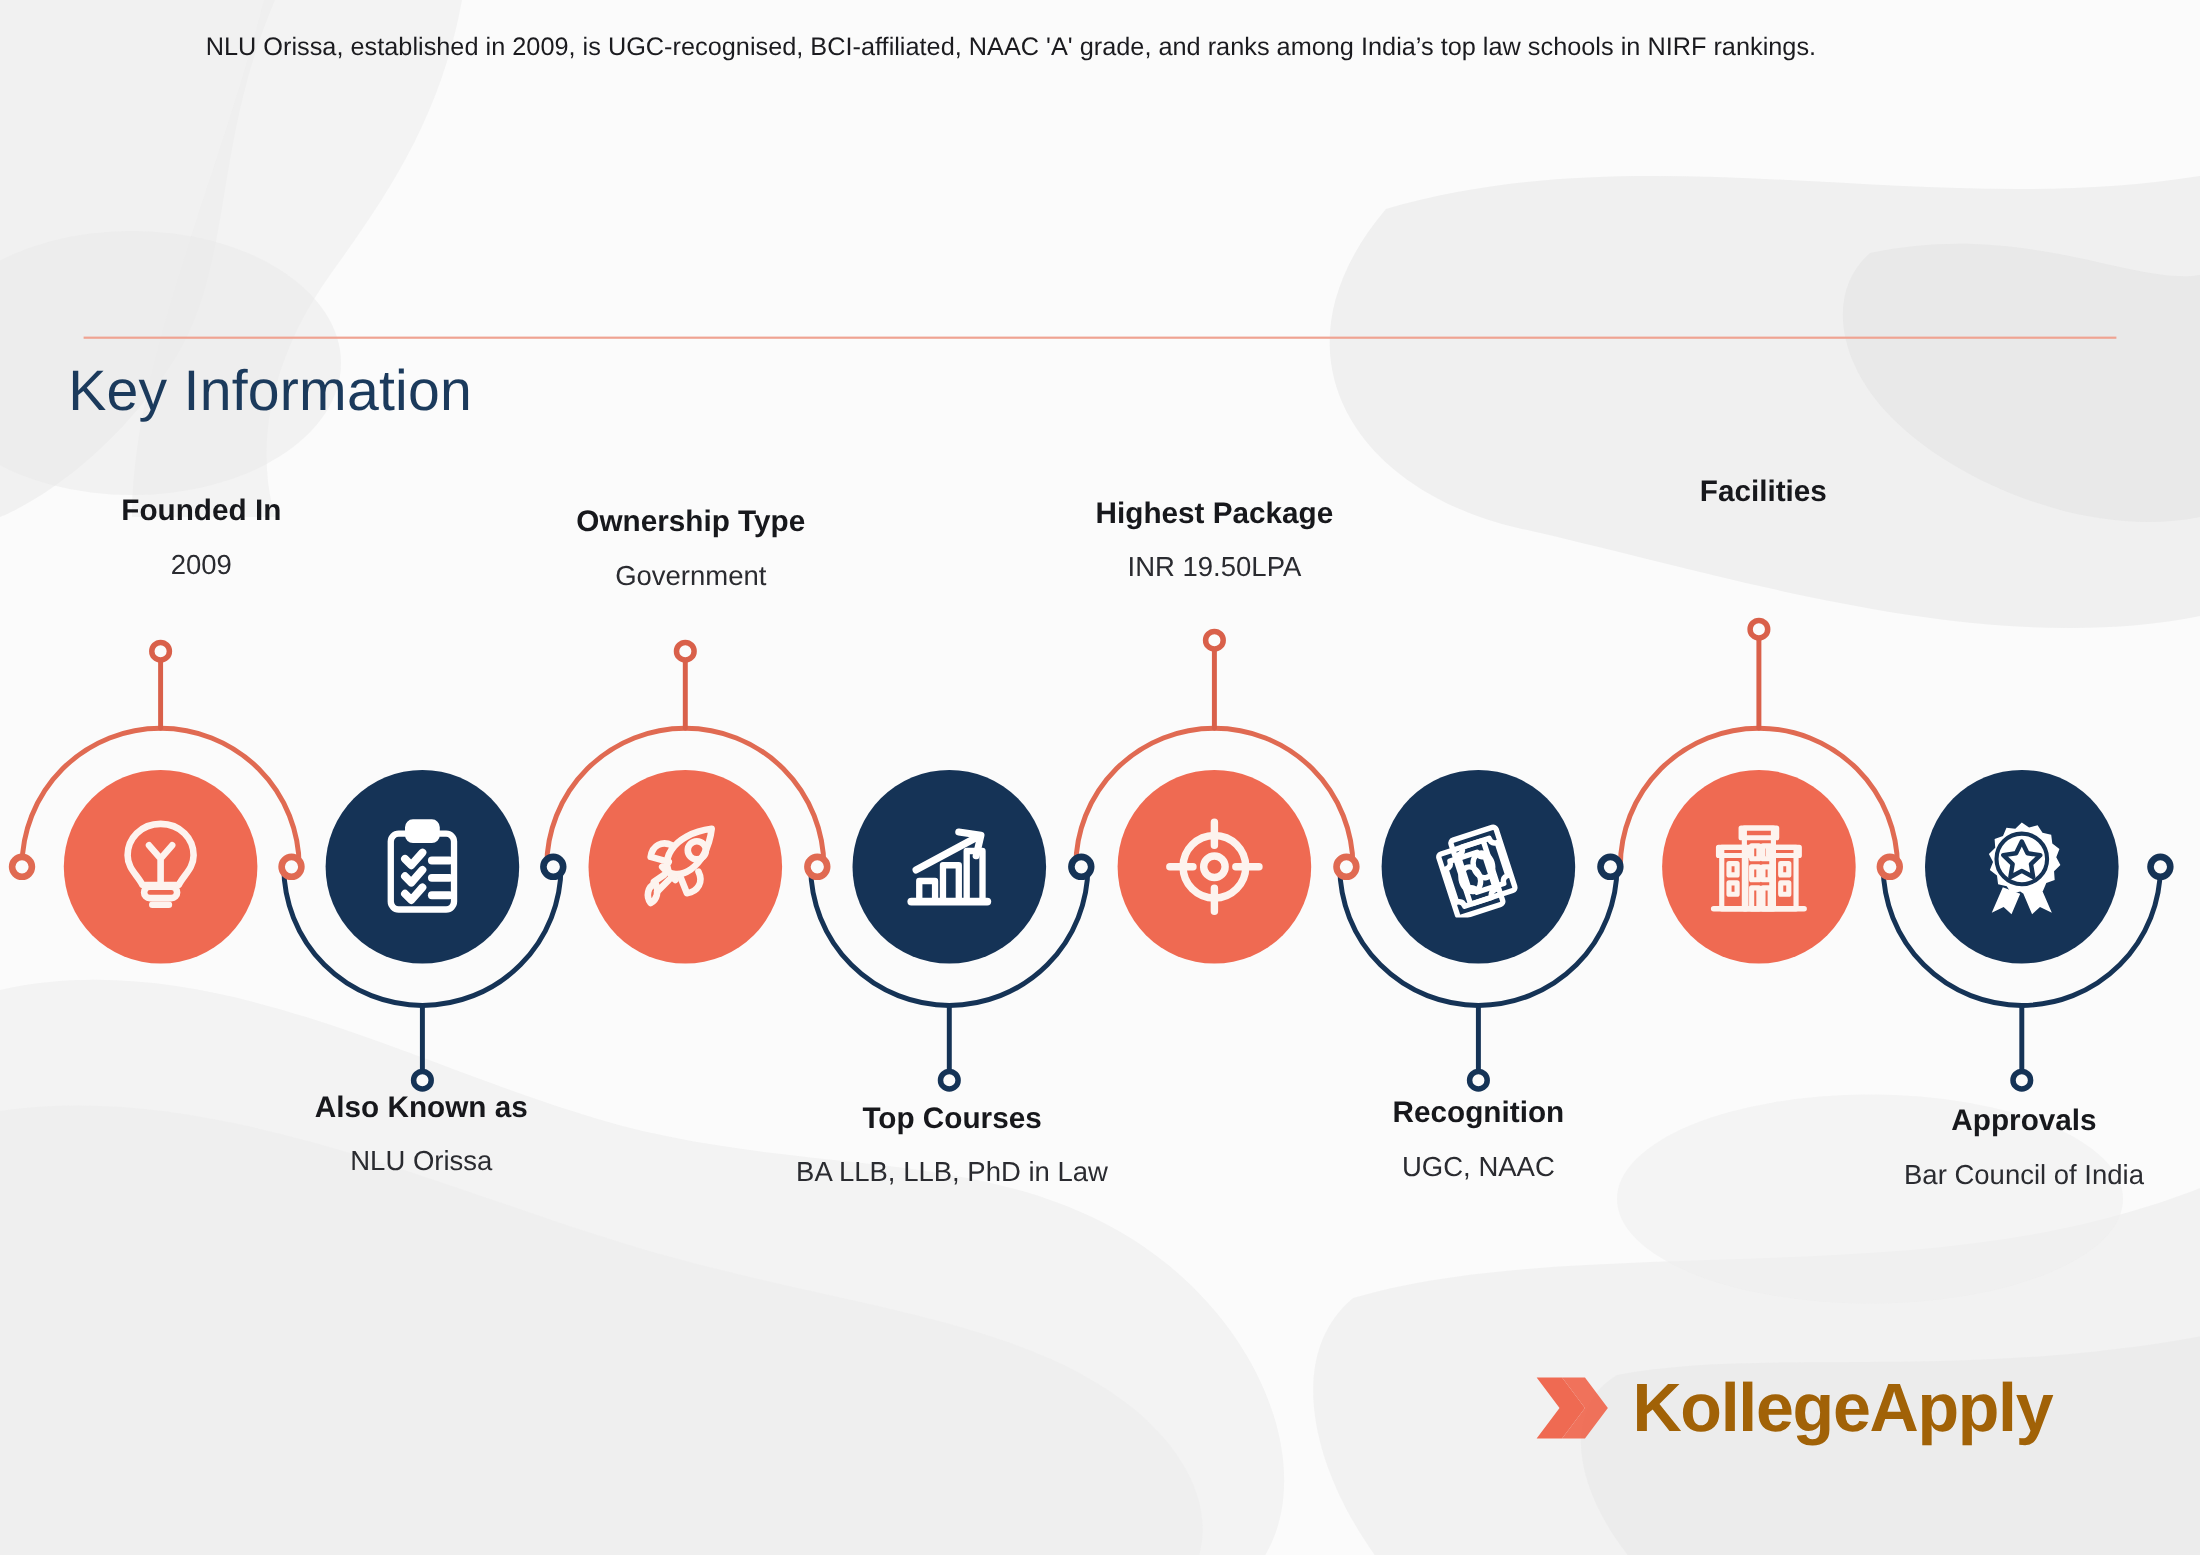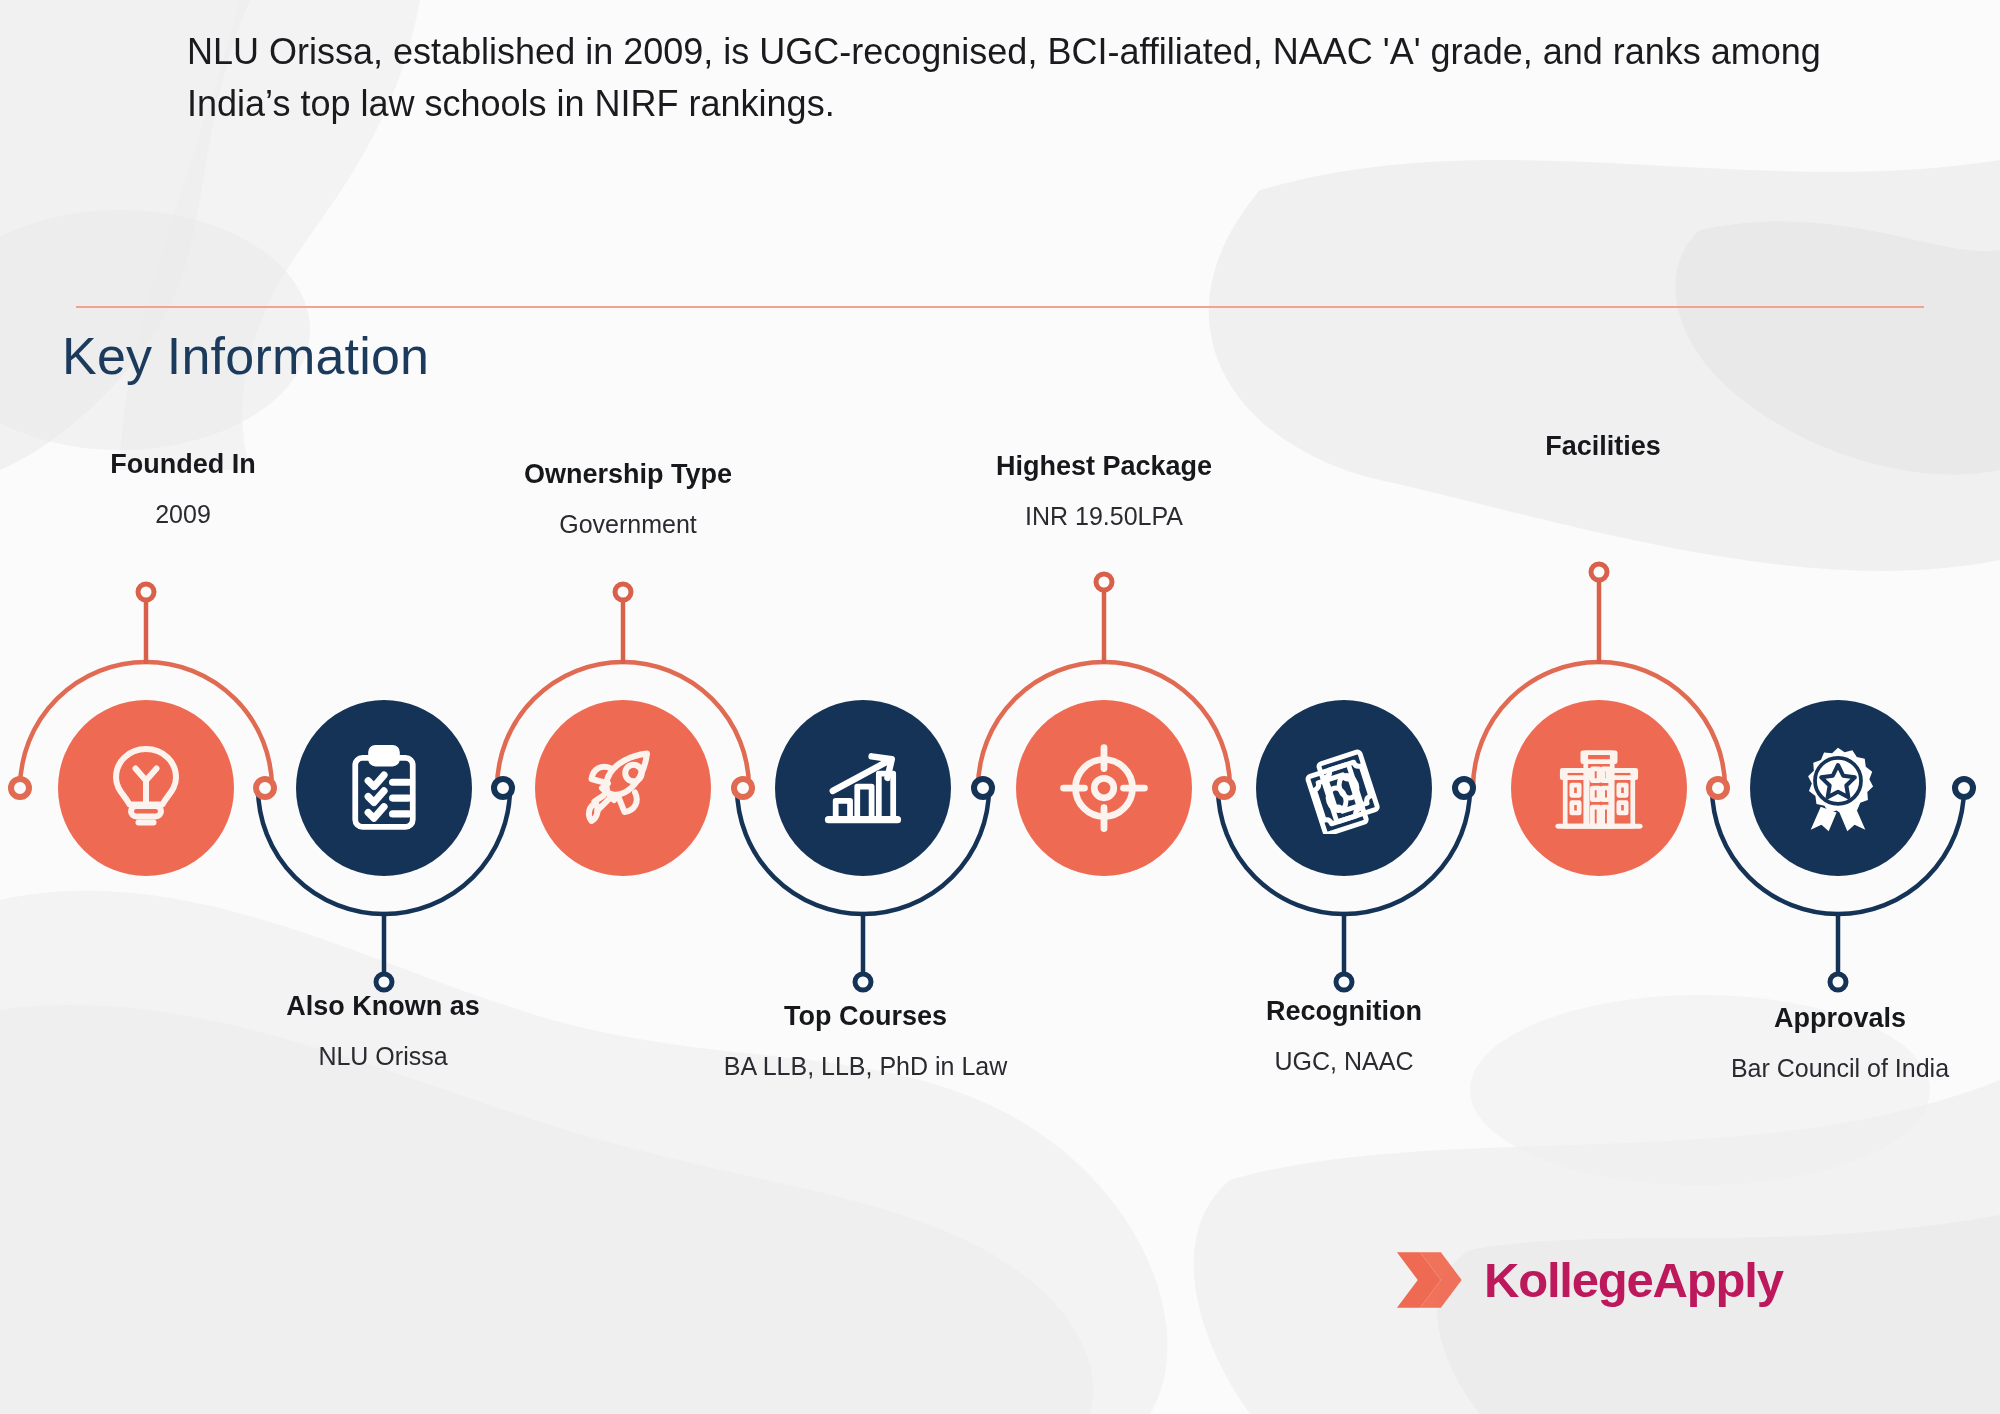--- a/index.html
+++ b/index.html
@@ -38,21 +38,21 @@
     text-align: center;
     font-size: 53px;
     font-weight: 800;
     letter-spacing: -0.4px;
     color: #16365c;
     font-family: "Liberation Sans", sans-serif;
   }
   #subtitle {
     margin: 26px auto 0 auto;
     width: 1690px;
-    font-size: 36px;
+    font-size: 23px;
     line-height: 1.45;
     color: #1b1b1f;
     text-align: left;
     padding-left: 32px;
     box-sizing: border-box;
   }
   #divider {
     position: absolute;
     top: 306px;
     left: 76px;
@@ -123,23 +123,23 @@
   #logo {
     position: absolute;
     left: 1390px;
     top: 1243px;
     display: flex;
     align-items: center;
     gap: 20px;
     z-index: 8;
   }
   #logo-text {
-    font-size: 49px;
+    font-size: 62px;
     font-weight: 700;
-    color: #be185d;
+    color: #a16207;
     letter-spacing: -1.2px;
   }
 </style>
 </head>
 <body>
 
 <svg id="bg-layer" viewBox="0 0 2000 1414" preserveAspectRatio="none">
   <rect x="0" y="0" width="2000" height="1414" fill="#fbfbfb"></rect>
   <path d="M250,0 C190,140 215,250 150,340 C80,440 0,470 0,470 L0,0 Z" fill="#f0f0f0" opacity="0.9"></path>
   <path d="M420,0 C400,110 350,180 300,250 C250,320 230,400 250,470 L120,470 C120,330 200,160 240,0 Z" fill="#ededed" opacity="0.55"></path>

